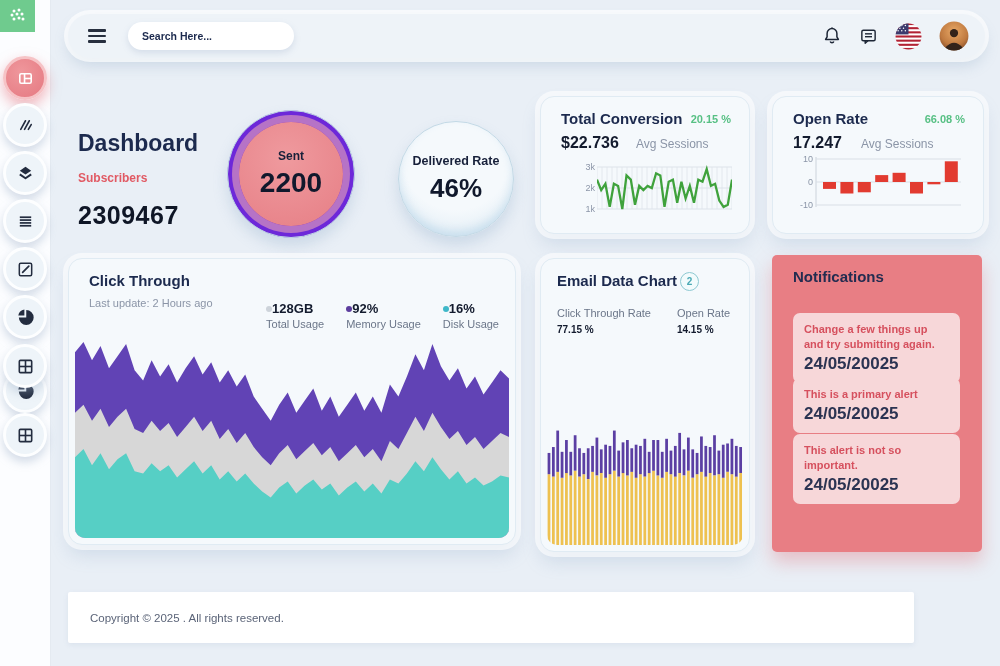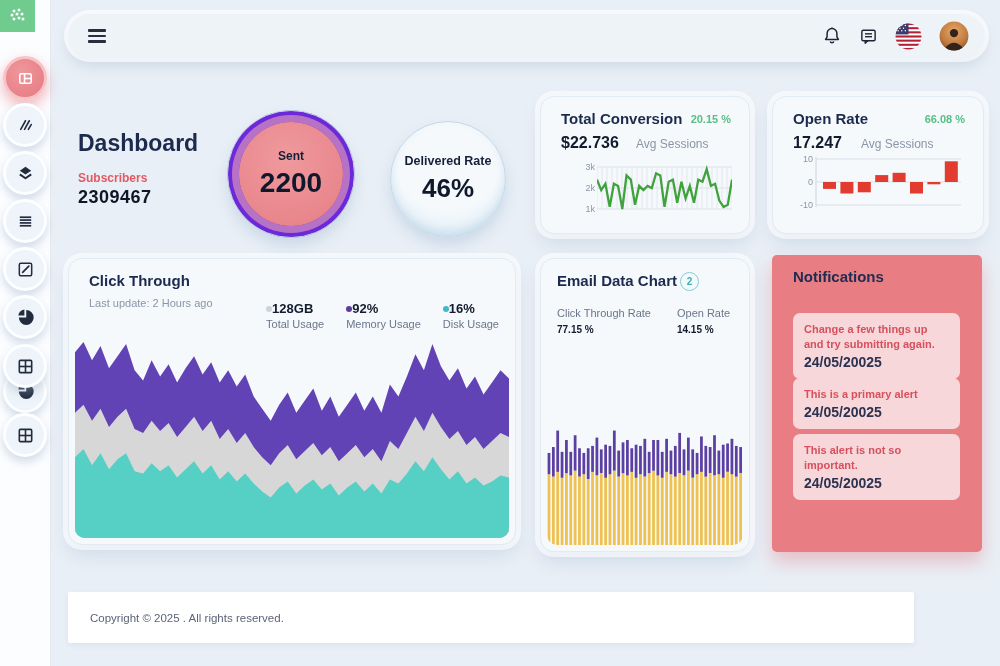--- a/index.html
+++ b/index.html
@@ -28,33 +28,33 @@
           box-shadow:0 3px 6px rgba(140,160,190,.25);padding:0 14px;font-family:"Liberation Sans",sans-serif;
           font-size:10.5px;font-weight:bold;color:#1c2a4e;outline:none;}
   .search::placeholder{color:#1c2a4e;opacity:1;}
   .tb-right{margin-left:auto;margin-right:16px;display:flex;align-items:center;gap:17px;}
   .tb-ic{cursor:pointer;display:flex;align-items:center;}
 
   
   .headline{position:absolute;left:78px;top:130px;}
   .headline h1{margin:0;font-size:23px;font-weight:800;color:#1c2a4e;}
   .subs-label{margin-top:14px;font-size:12px;font-weight:800;color:#e15a64;}
-  .subs-value{margin-top:2px;font-size:18px;font-weight:800;color:#0f1626;letter-spacing:.5px;}
+  .subs-value{margin-top:16px;font-size:25px;font-weight:800;color:#0f1626;letter-spacing:.5px;}
 
   
   .gauge-sent{position:absolute;left:227px;top:110px;width:126px;height:126px;border-radius:50%;
       background:#6d28d9;border:1px solid #bed4e4;box-shadow:0 8px 14px rgba(140,170,200,.3);
       display:flex;align-items:center;justify-content:center;}
   .gauge-sent .inner{width:104px;height:104px;border-radius:50%;
       background:radial-gradient(circle at 45% 35%,#ef9a9e,#e67e85);
       box-shadow:0 0 0 7px rgba(242,177,182,.55);display:flex;flex-direction:column;
       align-items:center;justify-content:center;}
   .gauge-sent .g-label{font-size:12px;font-weight:800;color:#17203a;}
   .gauge-sent .g-value{font-size:28px;font-weight:800;color:#10182c;margin-top:4px;}
-  .gauge-del{position:absolute;left:390px;top:121px;width:114px;height:114px;border-radius:50%;
+  .gauge-del{position:absolute;left:398px;top:121px;width:114px;height:114px;border-radius:50%;
       background:radial-gradient(circle at 50% 30%,#f5f9fc 55%,#d9e8f2 100%);
       border:1px solid #c3d9e6;box-shadow:0 8px 14px rgba(140,170,200,.3),inset 0 -5px 9px rgba(168,203,228,.45);
       display:flex;flex-direction:column;align-items:center;justify-content:center;}
   .gauge-del .g-label{font-size:12.5px;font-weight:800;color:#17203a;}
   .gauge-del .g-value{font-size:26px;font-weight:800;color:#10182c;margin-top:5px;}
 
   
   .card{position:absolute;background:#f5f9fc;border:1px solid #e0ebf3;border-radius:14px;
         box-shadow:0 0 0 5px rgba(255,255,255,.6),0 10px 18px rgba(120,150,185,.22);}
   .card-tc{left:540px;top:96px;width:208px;height:136px;}
@@ -95,21 +95,21 @@
               border-radius:4px 4px 10px 10px;}
   .ebars-wrap svg{display:block;width:100%;height:100%;}
 
   
   .notif{position:absolute;left:772px;top:255px;width:210px;height:297px;background:#e87e84;
          border-radius:5px;box-shadow:0 10px 18px rgba(226,120,130,.4);}
   .notif h2{margin:0;position:absolute;left:21px;top:13px;font-size:15px;font-weight:800;color:#232c50;}
   .alert{position:absolute;left:21px;width:167px;background:#f7d7d9;border-radius:7px;padding:9px 11px;
          box-sizing:border-box;cursor:pointer;}
   .alert .msg{font-size:11px;font-weight:700;color:#d6505e;line-height:1.35;}
-  .alert .date{font-size:14px;font-weight:700;color:#2b3352;margin-top:2px;}
+  .alert .date{font-size:17px;font-weight:700;color:#2b3352;margin-top:2px;}
   .alert1{top:58px;}
   .alert2{top:123px;}
   .alert3{top:179px;}
 
   
   .footer{position:absolute;left:68px;top:592px;width:846px;height:51px;background:#ffffff;
           border-radius:2px;display:flex;align-items:center;box-shadow:0 2px 5px rgba(140,160,190,.15);}
   .footer span{margin-left:22px;font-size:11.5px;color:#5b6478;}
 </style>
 </head>
@@ -206,20 +206,21 @@
       </svg>
     </div>
   </div>
 
   <div class="topbar">
     <div class="hamburger">
         <span></span>
         <span></span>
         <span></span>
       </div>
+    <input class="search" type="text" placeholder="Search Here..." style="">
     <div class="tb-right">
       <div class="tb-ic">
         <svg width="20" height="20" viewBox="0 0 20 20">
           <path d="M10 2.6 a4.9 4.9 0 0 1 4.9 4.9 v3.3 l1.5 2.6 H3.6 l1.5 -2.6 V7.5 A4.9 4.9 0 0 1 10 2.6 Z" fill="none" stroke="#1d2636" stroke-width="1.5" stroke-linejoin="round"></path>
           <path d="M8.2 15.5 a1.9 1.9 0 0 0 3.6 0" fill="none" stroke="#1d2636" stroke-width="1.5"></path>
           <line x1="10" y1="1.4" x2="10" y2="2.6" stroke="#1d2636" stroke-width="1.5"></line>
         </svg>
       </div>
       <div class="tb-ic">
         <svg width="19" height="19" viewBox="0 0 20 20">

